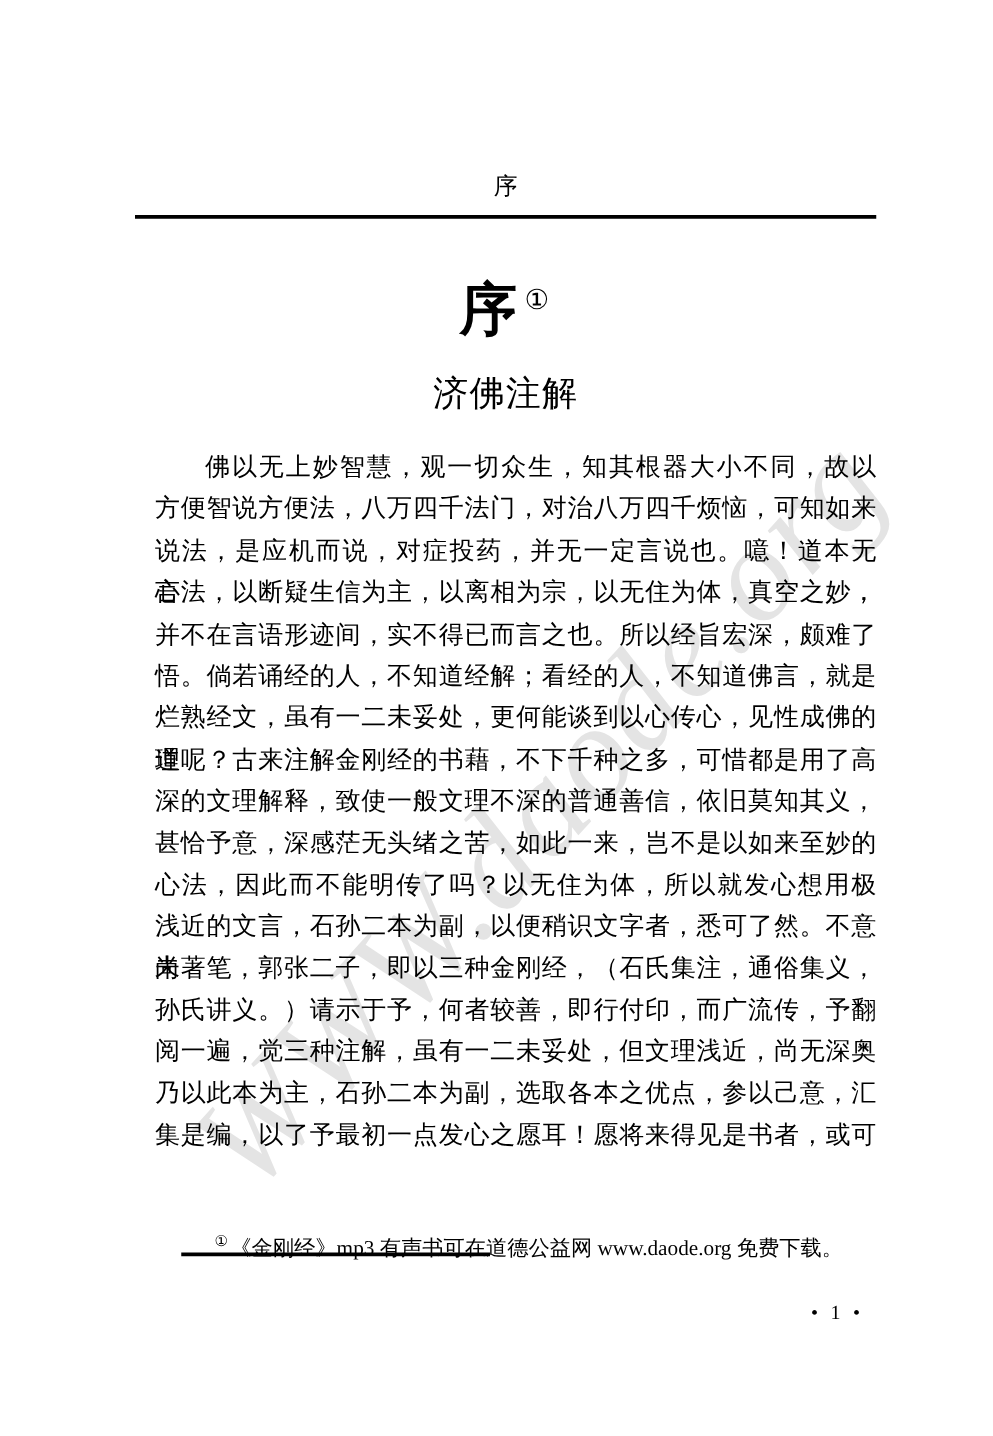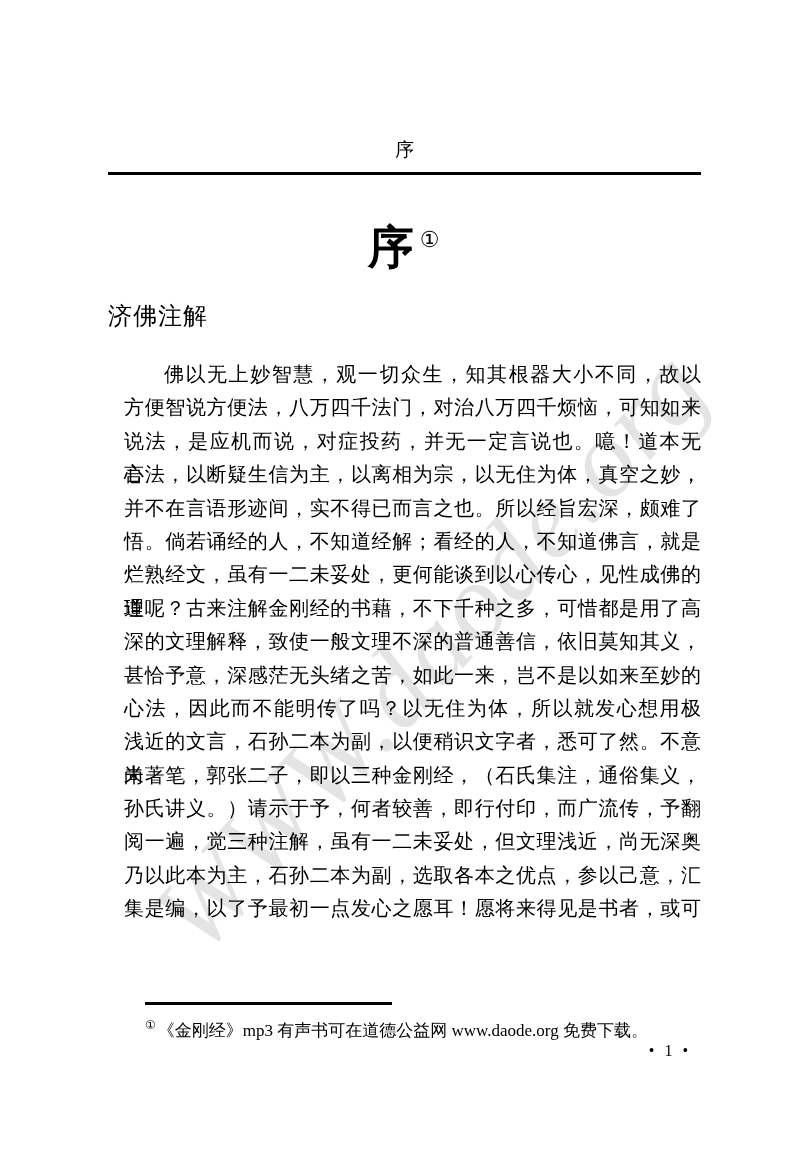--- a/index.html
+++ b/index.html
@@ -64,21 +64,22 @@
     font-size: 22px;
     font-weight: normal;
     vertical-align: 16px;
     margin-left: 4px;
   }
   .doc-subtitle {
     position: absolute;
     top: 303px;
     left: 108px;
     width: 593px;
-    font-size: 24px;
+    text-align: center;
+    font-size: 28px;
     line-height: 26px;
     letter-spacing: 1px;
   }
   .body-text {
     position: absolute;
     top: 358px;
     left: 108px;
     width: 593px;
   }
   .body-line {
@@ -95,25 +96,26 @@
   .footnote-rule {
     position: absolute;
     top: 1002px;
     left: 145px;
     width: 247px;
     height: 3px;
     background: #000000;
   }
   .footnote {
     position: absolute;
-    top: 1012px;
+    top: 980px;
     left: 145px;
     width: 556px;
     font-size: 17px;
     line-height: 26px;
+    text-align: center;
   }
   .footnote .fn-marker {
     font-size: 12px;
     vertical-align: 7px;
     margin-right: 2px;
   }
   .page-number {
     position: absolute;
     top: 1040px;
     left: 108px;

